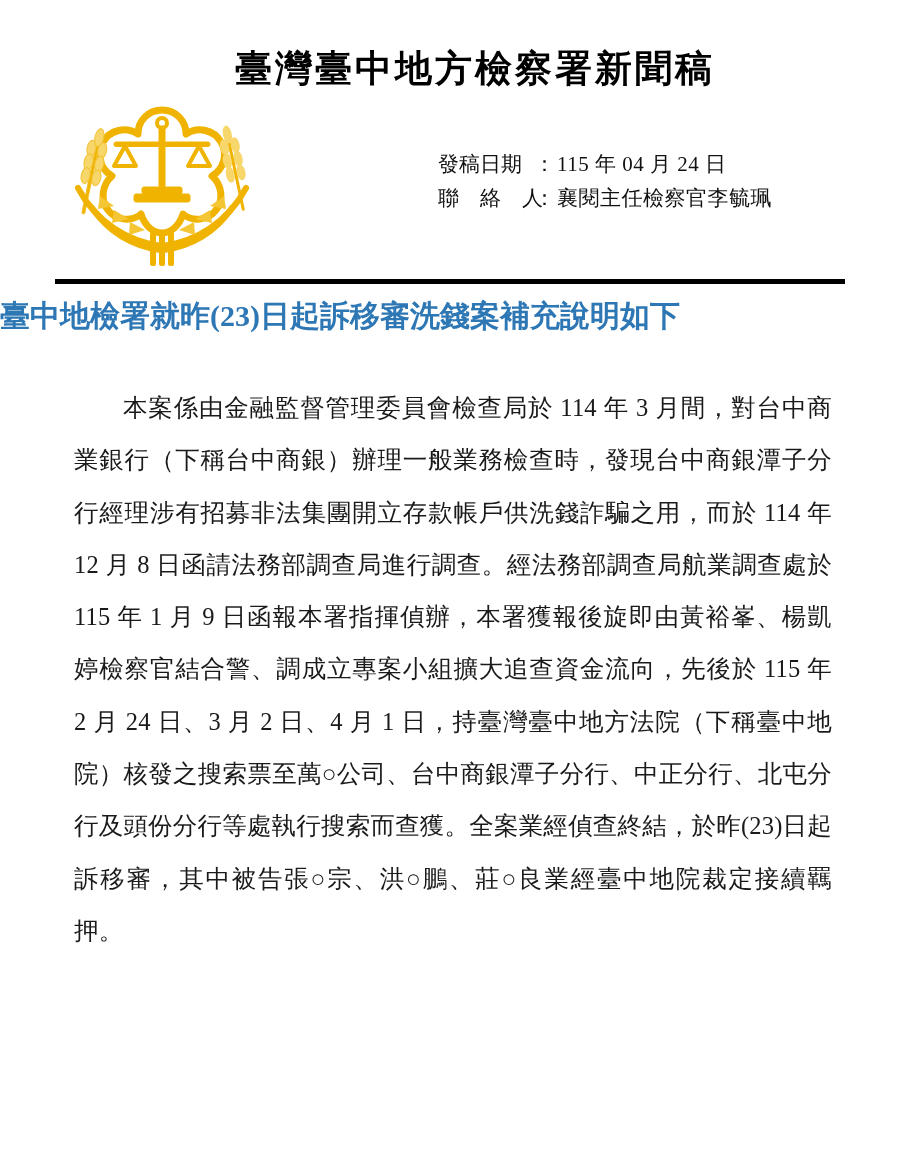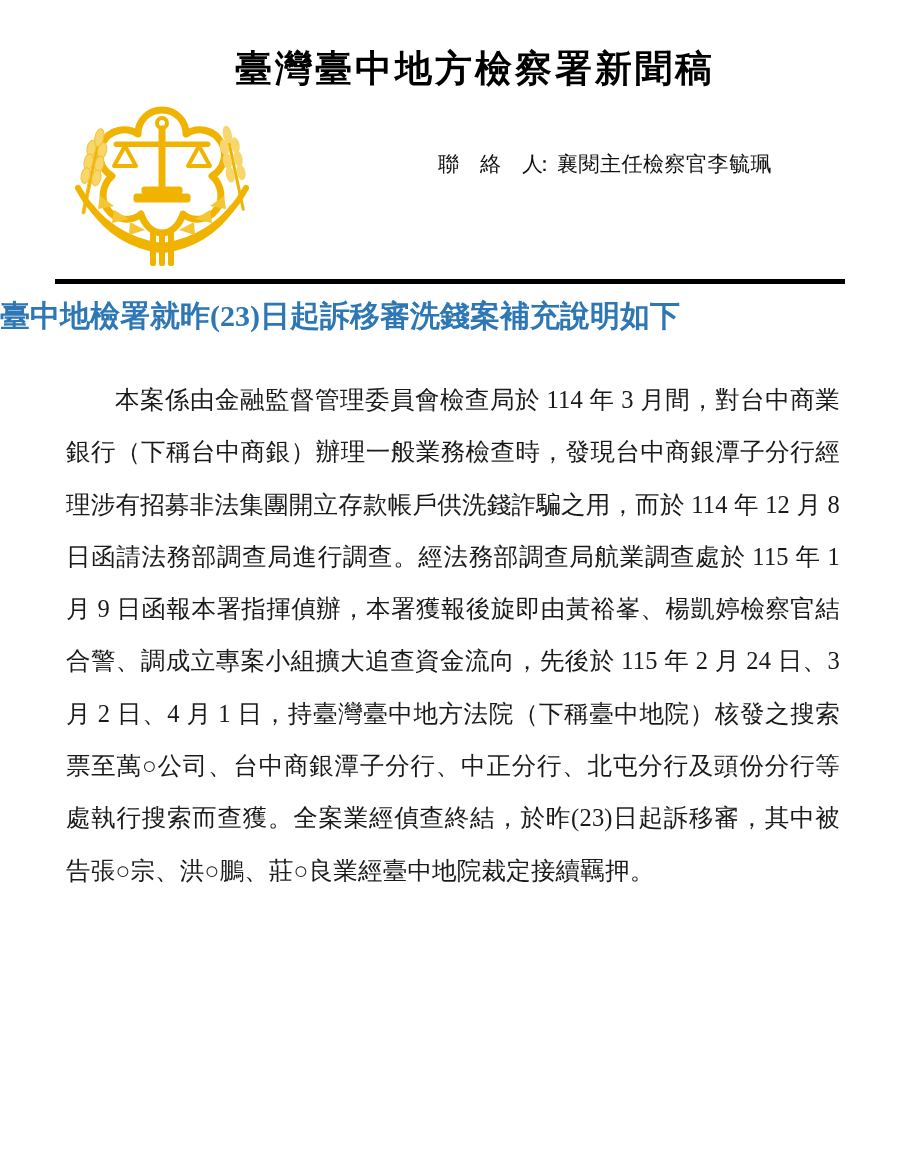--- a/index.html
+++ b/index.html
@@ -105,21 +105,21 @@
     top: 366px;
     width: 790px;
     font-size: 24.5px;
     line-height: 52.3px;
     color: #1a1a1a;
     text-align: justify;
     text-justify: inter-character;
     letter-spacing: 0.2px;
   }
   .body-text p {
-    margin: 8px;
+    margin: 16px;
     text-indent: 2em;
     text-align: justify;
     text-justify: inter-character;
   }
 </style>
 </head>
 <body>
 
 <div class="page">
 
@@ -202,20 +202,23 @@
           <rect x="97" y="140" width="6" height="34" rx="2"></rect>
           <rect x="106" y="140" width="6" height="34" rx="2"></rect>
         </g>
       </svg>
     </div>
 
     <div class="doc-title">臺灣臺中地方檢察署新聞稿</div>
 
     <div class="meta">
       <div class="meta-row">
+        <span class="meta-label">發稿日期</span><span class="meta-colon">：</span><span class="meta-value">115 年 04 月 24 日</span>
+      </div>
+      <div class="meta-row">
         <span class="meta-label">聯　絡　人</span><span class="meta-colon">：</span><span class="meta-value">襄閱主任檢察官李毓珮</span>
       </div>
     </div>
 
     <div class="rule"></div>
   </div>
 
   <div class="headline">臺中地檢署就昨(23)日起訴移審洗錢案補充說明如下</div>
 
   <div class="body-text">

